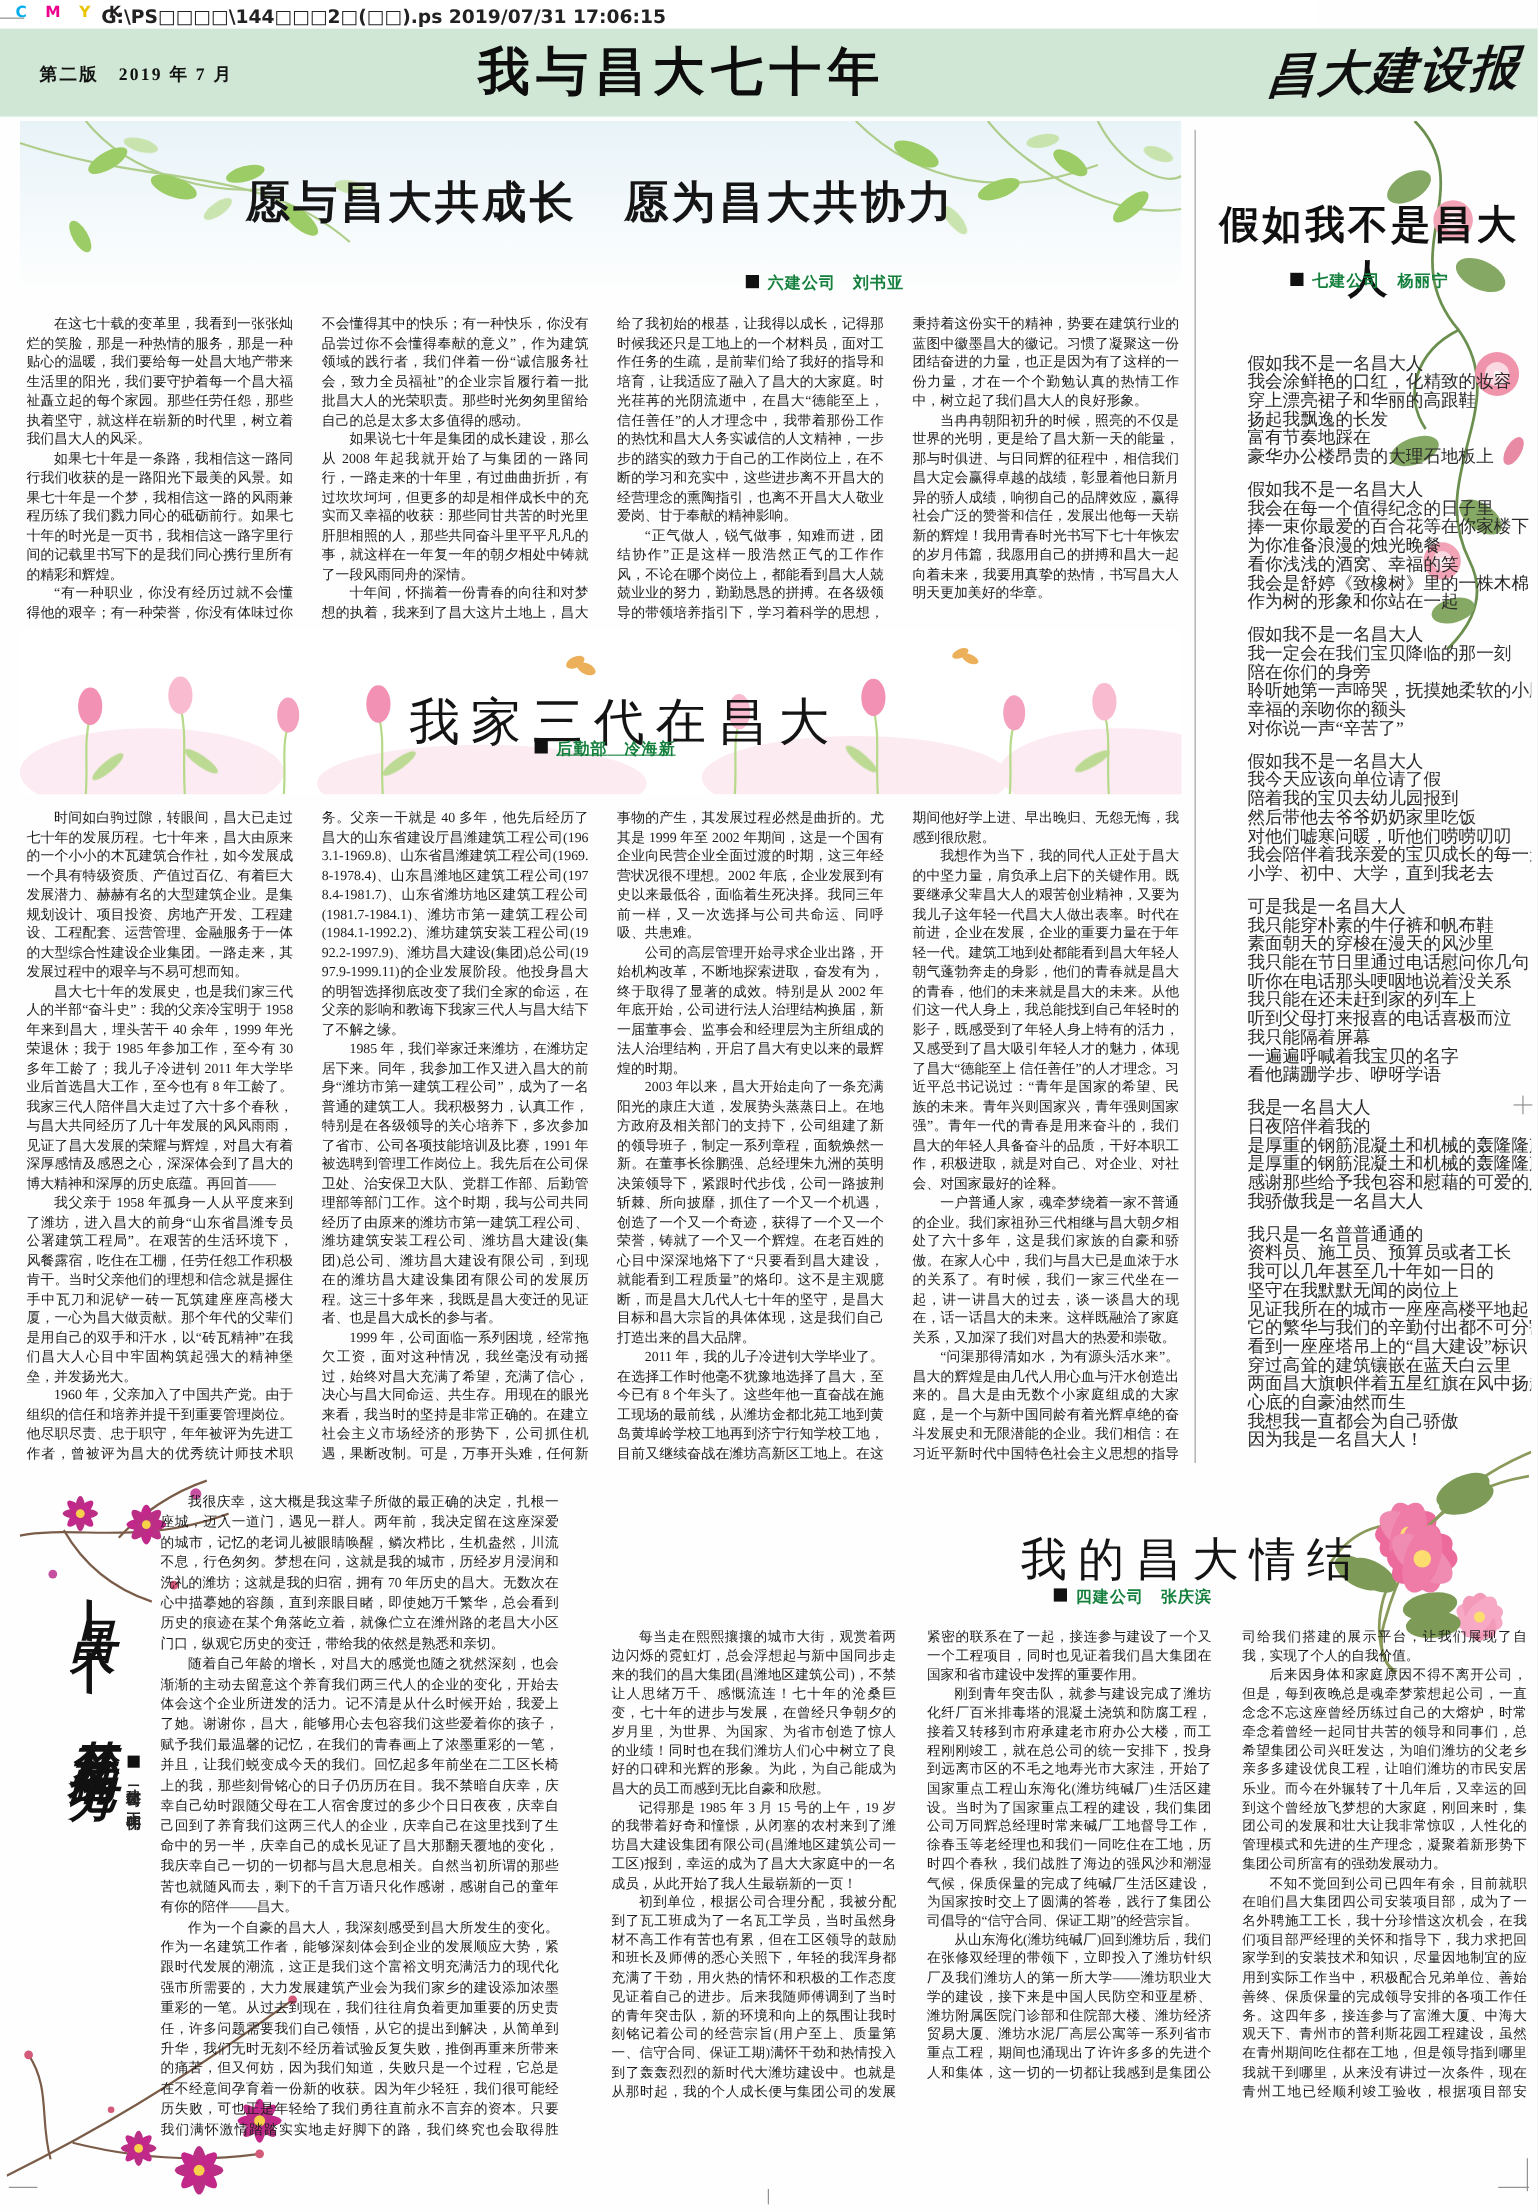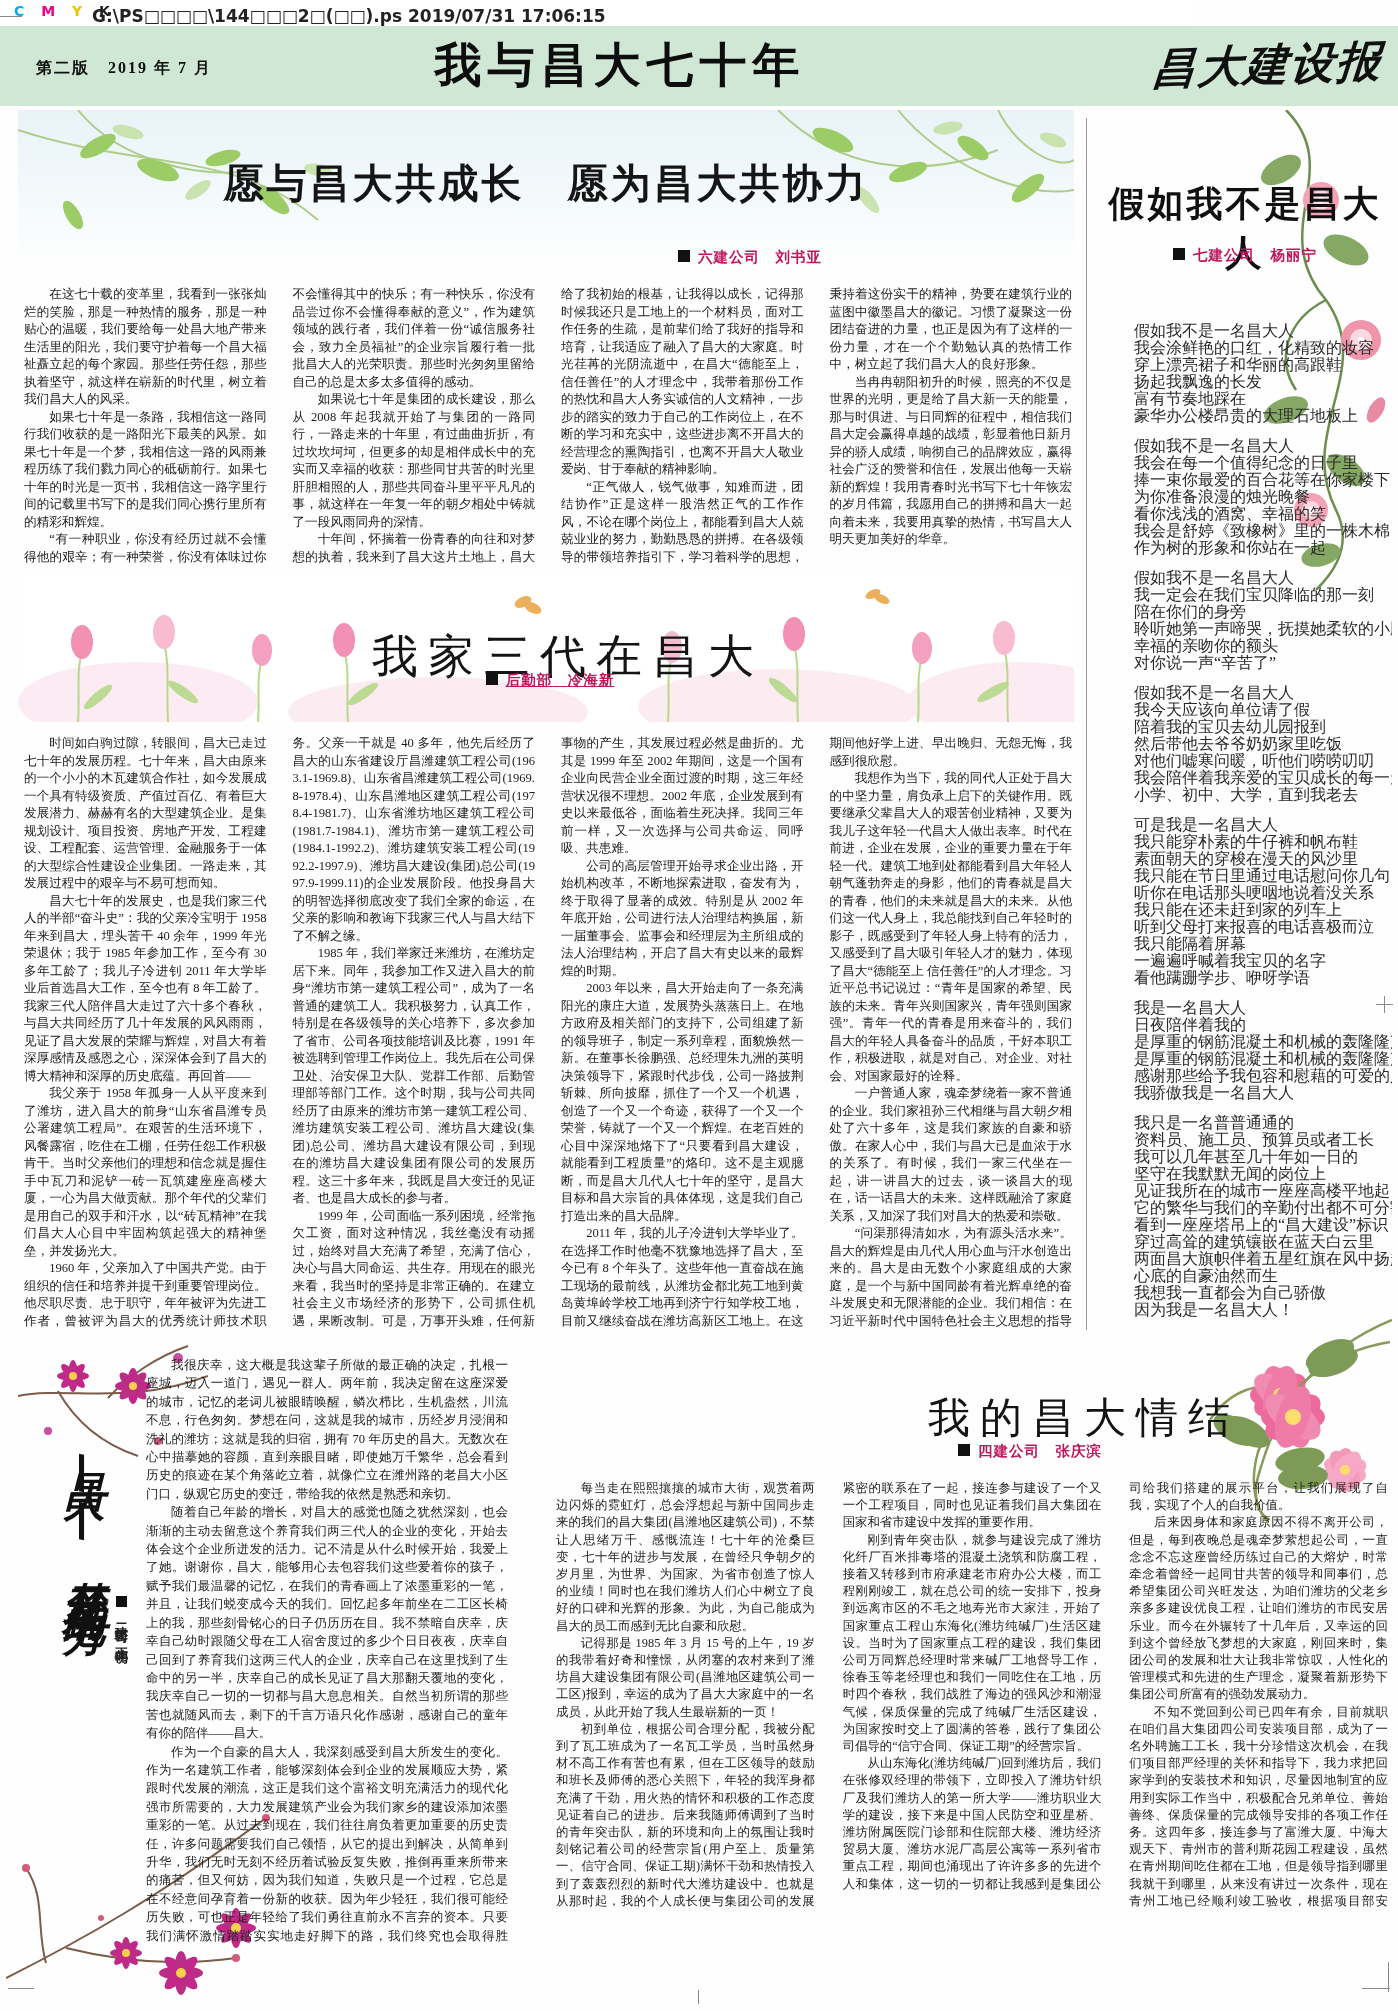--- a/index.html
+++ b/index.html
@@ -12,21 +12,21 @@
   .file-info{position:absolute;left:92px;top:6px;font-family:"DejaVu Sans",sans-serif;font-weight:bold;font-size:17px;color:#222;}
   .regmark{position:absolute;background:#888;}
   
   .banner{position:absolute;left:0;top:26px;width:1398px;height:80px;background:#cfe7d4;}
   .edition{position:absolute;left:36px;top:32px;font-size:16px;font-weight:bold;letter-spacing:2px;color:#111;}
   .page-title{position:absolute;left:400px;top:8px;width:440px;text-align:center;
       font-family:"Liberation Sans",sans-serif;font-weight:bold;font-size:47px;letter-spacing:6px;color:#0d0d0d;}
   .masthead{position:absolute;right:16px;top:10px;font-family:"DejaVu Serif",serif;font-style:italic;font-weight:bold;
       font-size:44px;letter-spacing:2px;color:#101010;transform:skewX(-6deg) rotate(-2deg);}
   
-  .byline{font-size:14.5px;font-weight:bold;color:#be185d;letter-spacing:1px;}
+  .byline{font-size:14.5px;font-weight:bold;color:#15803d;letter-spacing:1px;}
   .byline .sq{display:inline-block;width:12px;height:12px;background:#111;margin-right:8px;}
   .body-text{position:absolute;overflow:hidden;font-size:12.6px;line-height:17.5px;text-align:justify;}
   .body-text p{margin:0;text-indent:2em;word-break:break-all;}
   .divider-v{position:absolute;width:1px;background:#9a9a9a;}
   
   .a1-art{position:absolute;left:18px;top:110px;width:1056px;height:152px;}
   .a1-headline{position:absolute;left:18px;top:156px;width:1056px;text-align:center;
       font-family:"Liberation Sans",sans-serif;font-weight:bold;font-size:40px;letter-spacing:3px;color:#151515;}
   .a1-byline{position:absolute;left:400px;top:248px;width:700px;text-align:center;}
   .a1-body{left:24px;top:286px;width:1048px;height:288px;column-count:4;column-gap:26px;}

